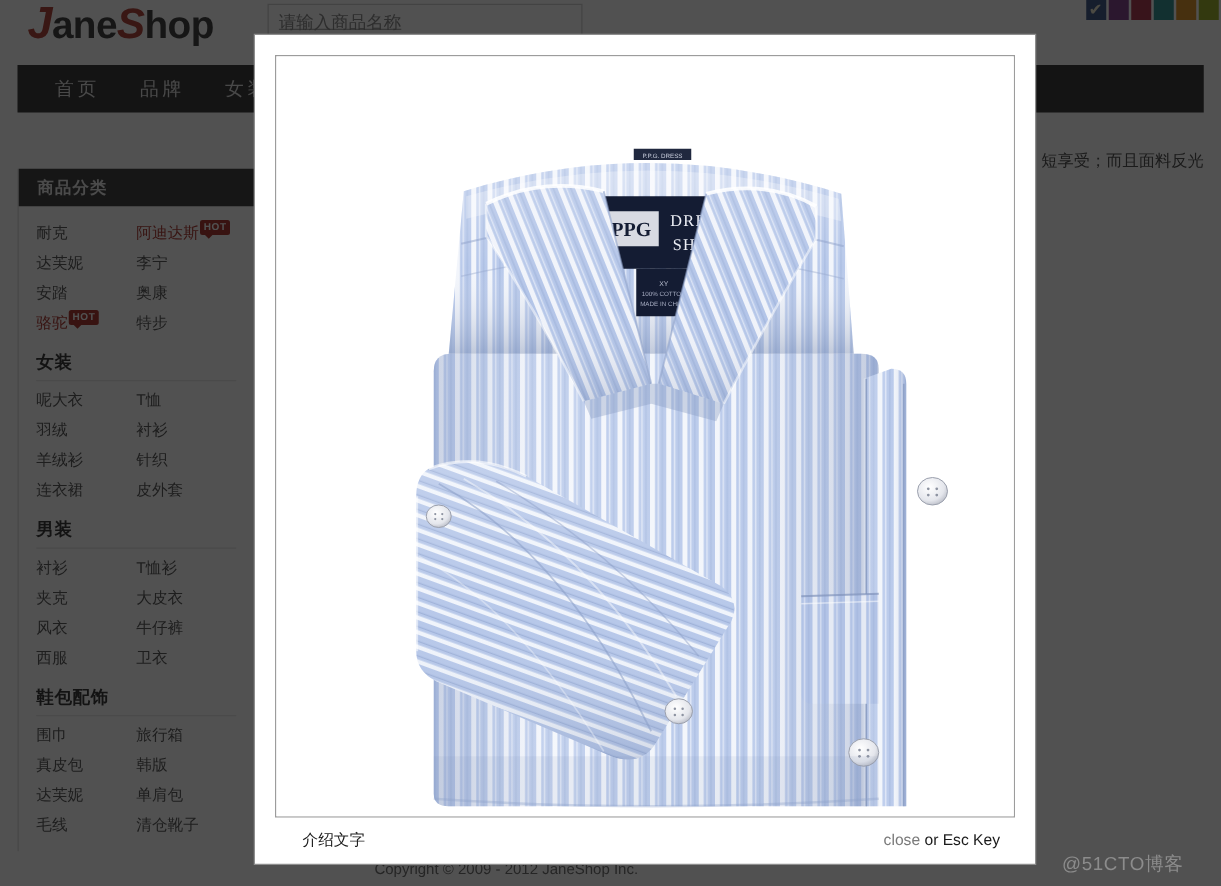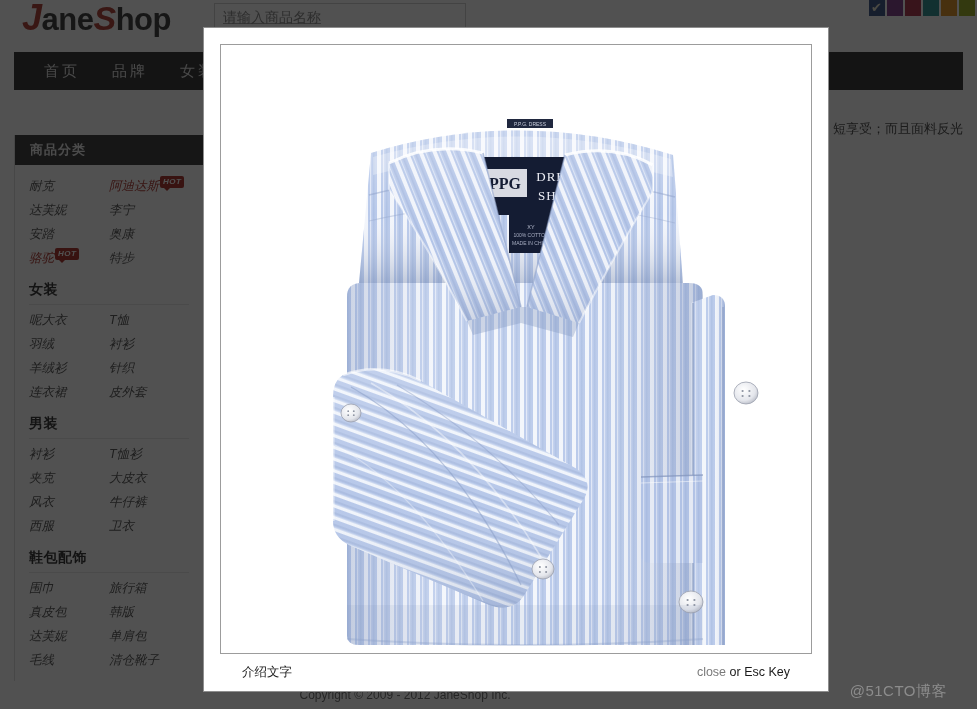--- a/index.html
+++ b/index.html
@@ -142,21 +142,20 @@
     row-gap: 0px;
     padding-top: 3px;
   }
   .cat-link {
     font-size: 12.5px;
     color: #3a3a3a;
     text-decoration: none;
     line-height: 24px;
     position: relative;
     white-space: nowrap;
-    font-style: italic;
   }
   .cat-link.hot-link { color: #a01a12; }
   .hot {
     display: inline-block;
     position: relative;
     top: -6px;
     margin-left: 1px;
     background: #9d1309;
     color: #fff;
     font-size: 8px;
@@ -213,21 +212,21 @@
   
   #modal {
     position: absolute;
     left: 204px;
     top: 28px;
     width: 624px;
     height: 663px;
     background: #ffffff;
     z-index: 60;
     box-shadow: 0 0 0 1px #8e8e8e;
-    padding: 16px 32px 0 16px;
+    padding: 16px 22px 0 16px;
     display: flex;
     flex-direction: column;
   }
 
   .modal-frame {
     width: 592px;
     height: 610px;
     border: 1px solid #9c9c9c;
     background: #ffffff;
     overflow: hidden;

